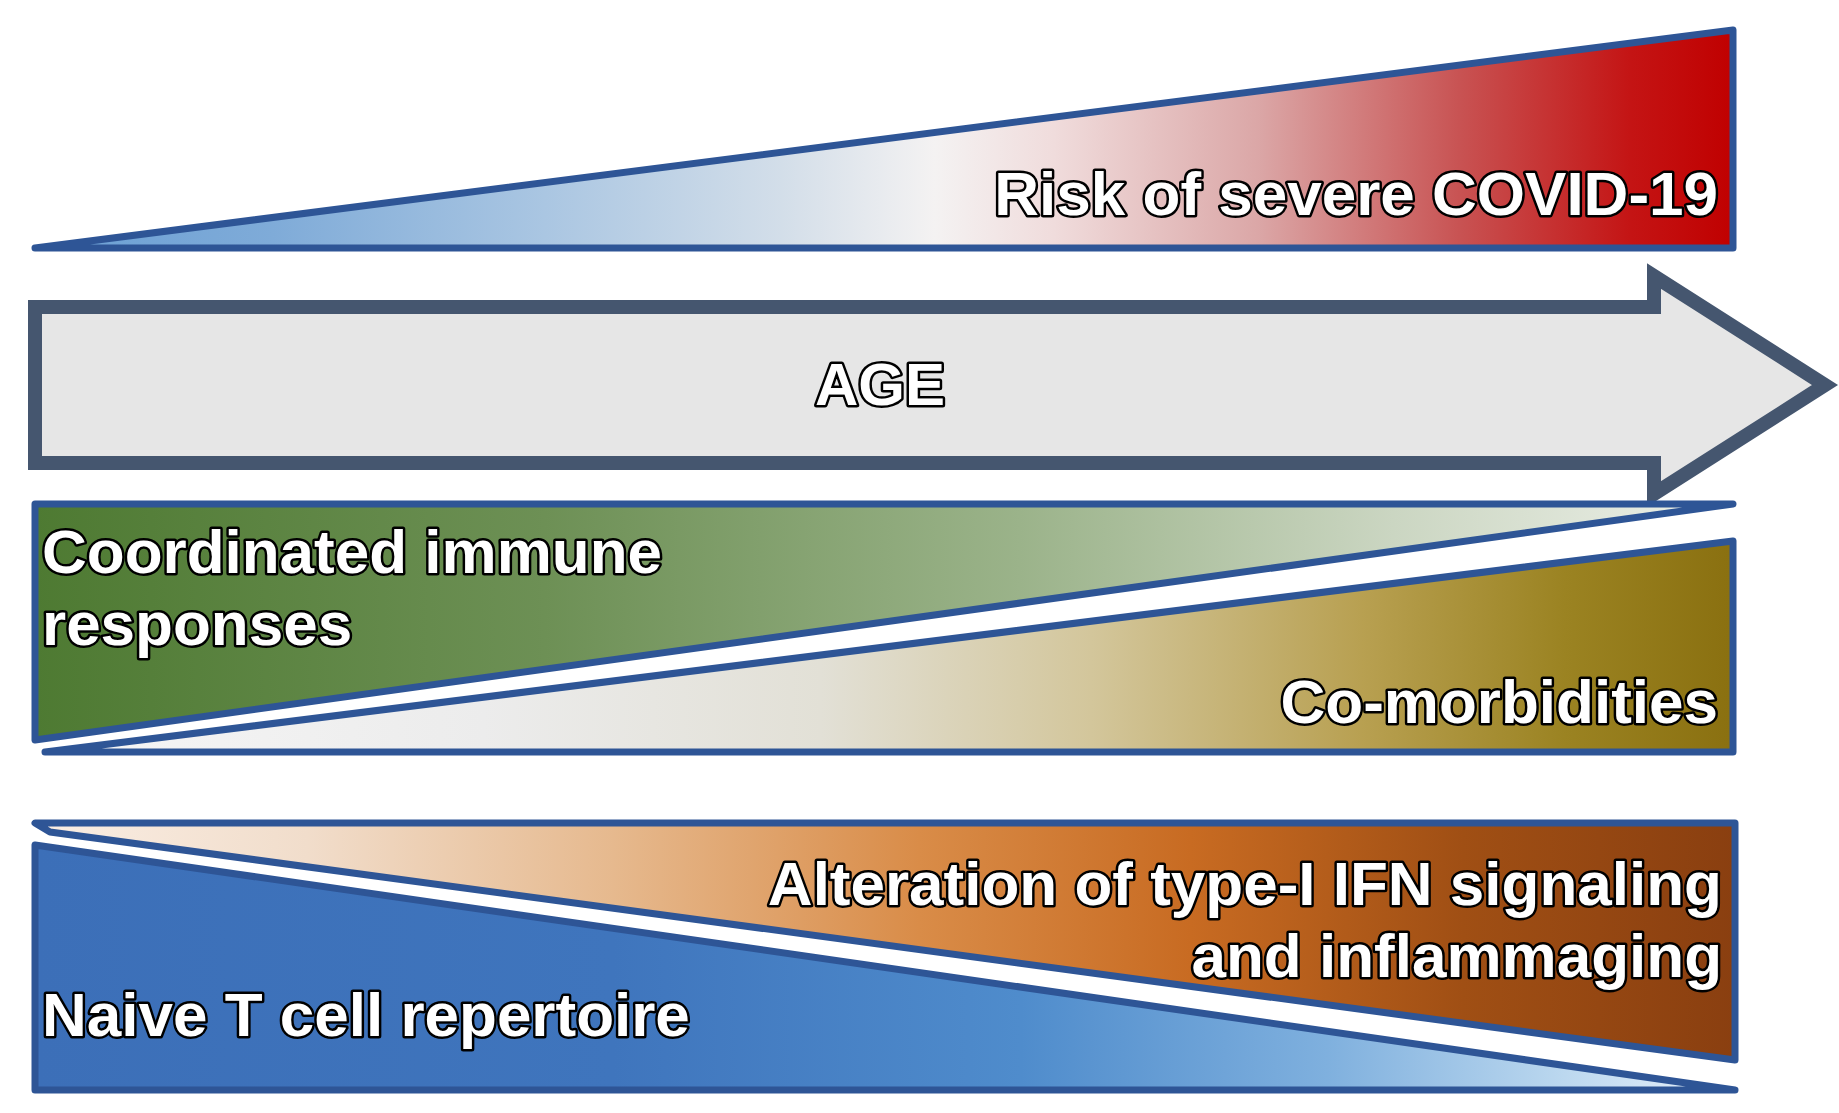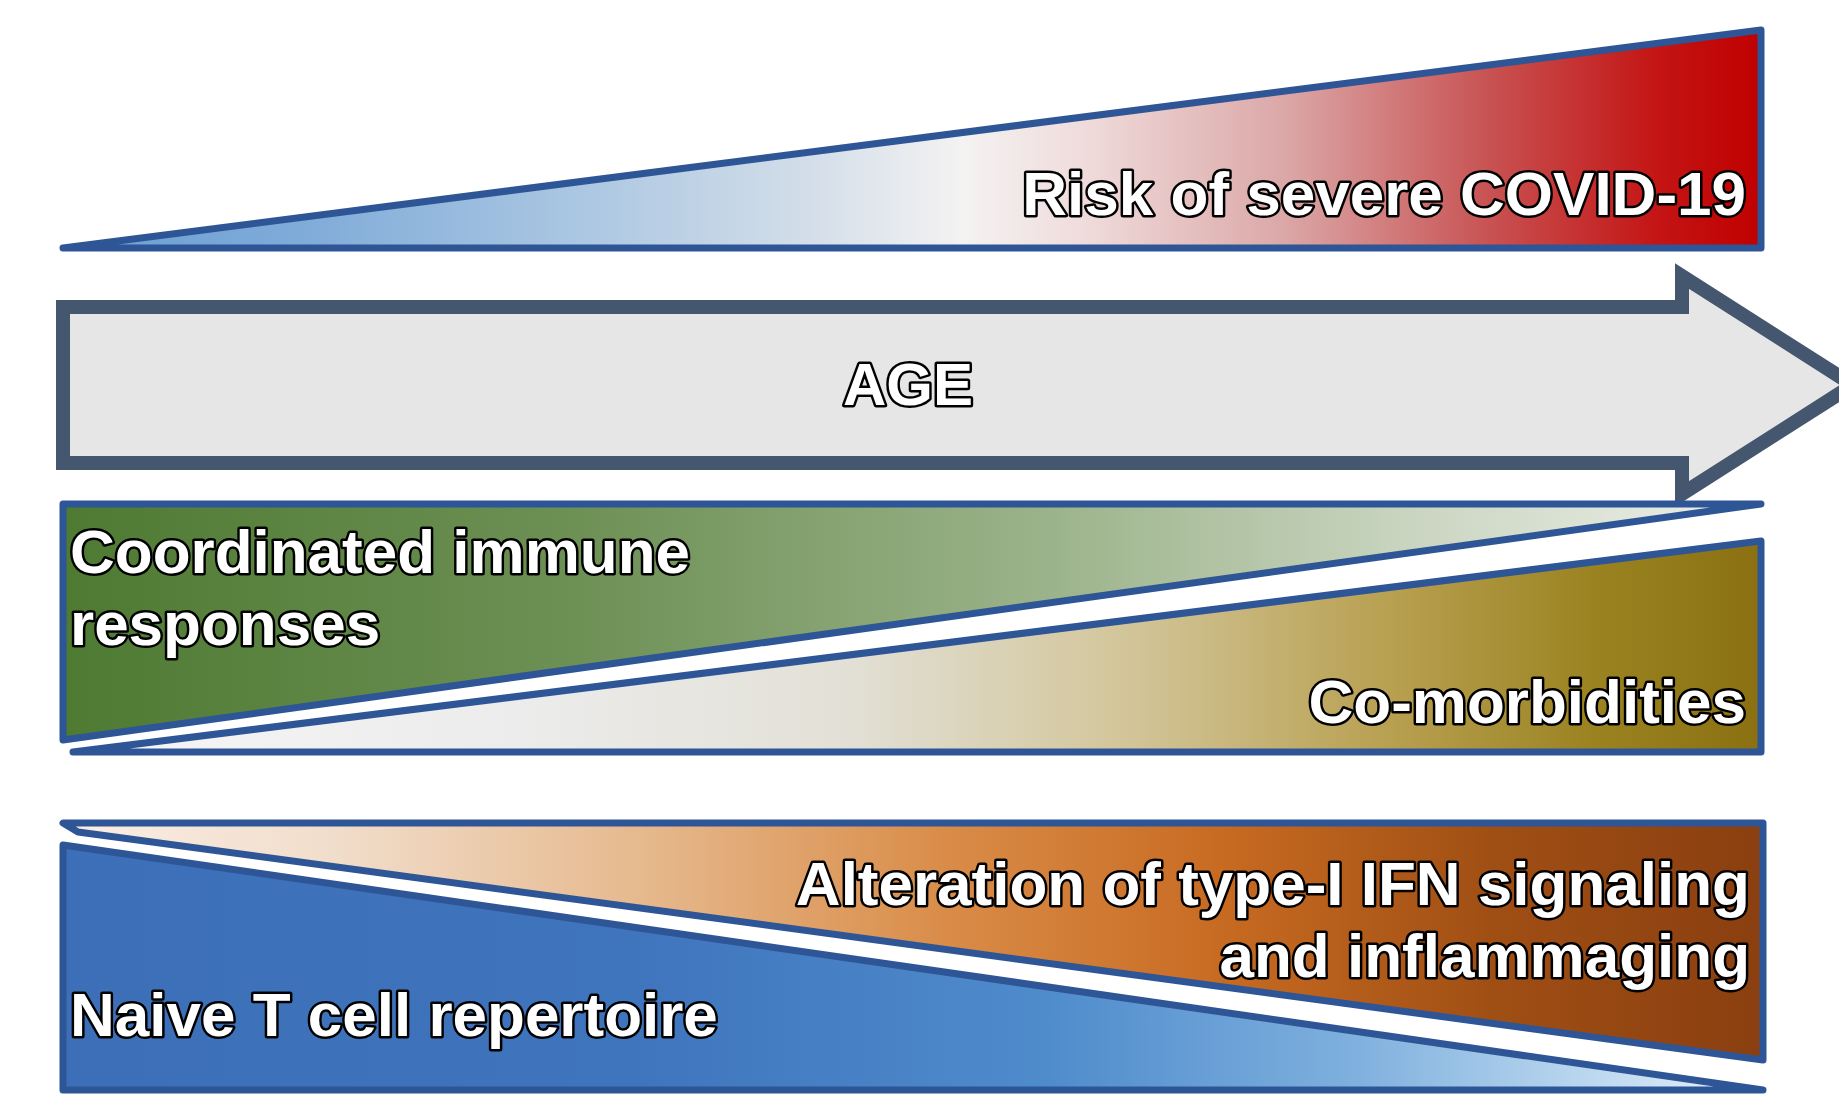--- a/index.html
+++ b/index.html
@@ -13,21 +13,20 @@
     font-family: "Liberation Sans", sans-serif;
     overflow: hidden;
     position: relative;
   }
   #figure {
     position: absolute;
     left: 0;
     top: 0;
     width: 1640px;
     height: 1113px;
-    padding-left: 28px;
   }
   svg#canvas {
     display: block;
     width: 1839px;
     height: 1113px;
   }
   .lbl {
     font-family: "Liberation Sans", sans-serif;
     font-weight: 700;
     fill: #ffffff;

